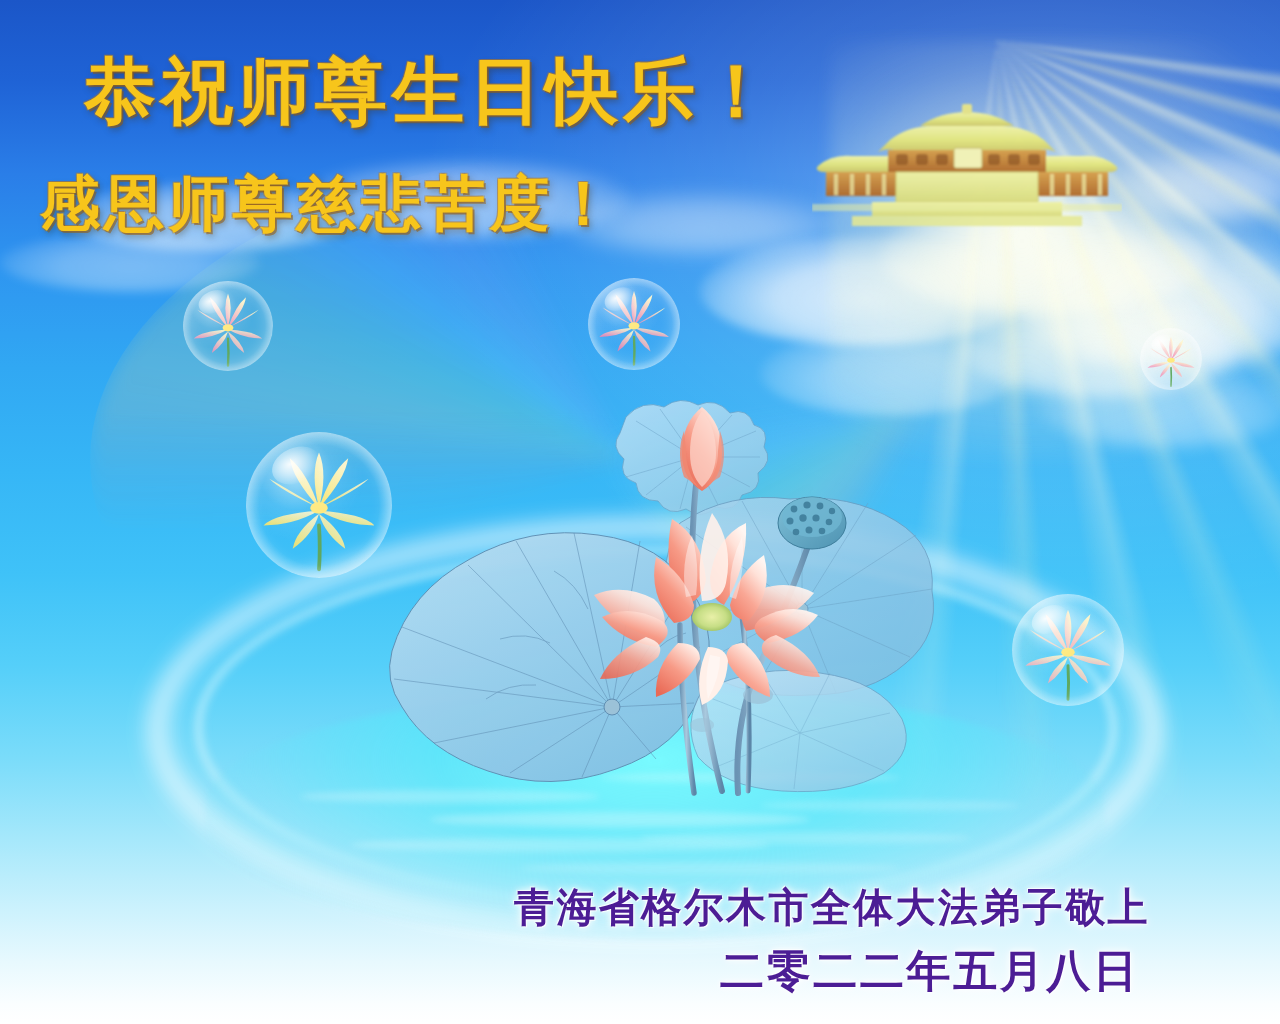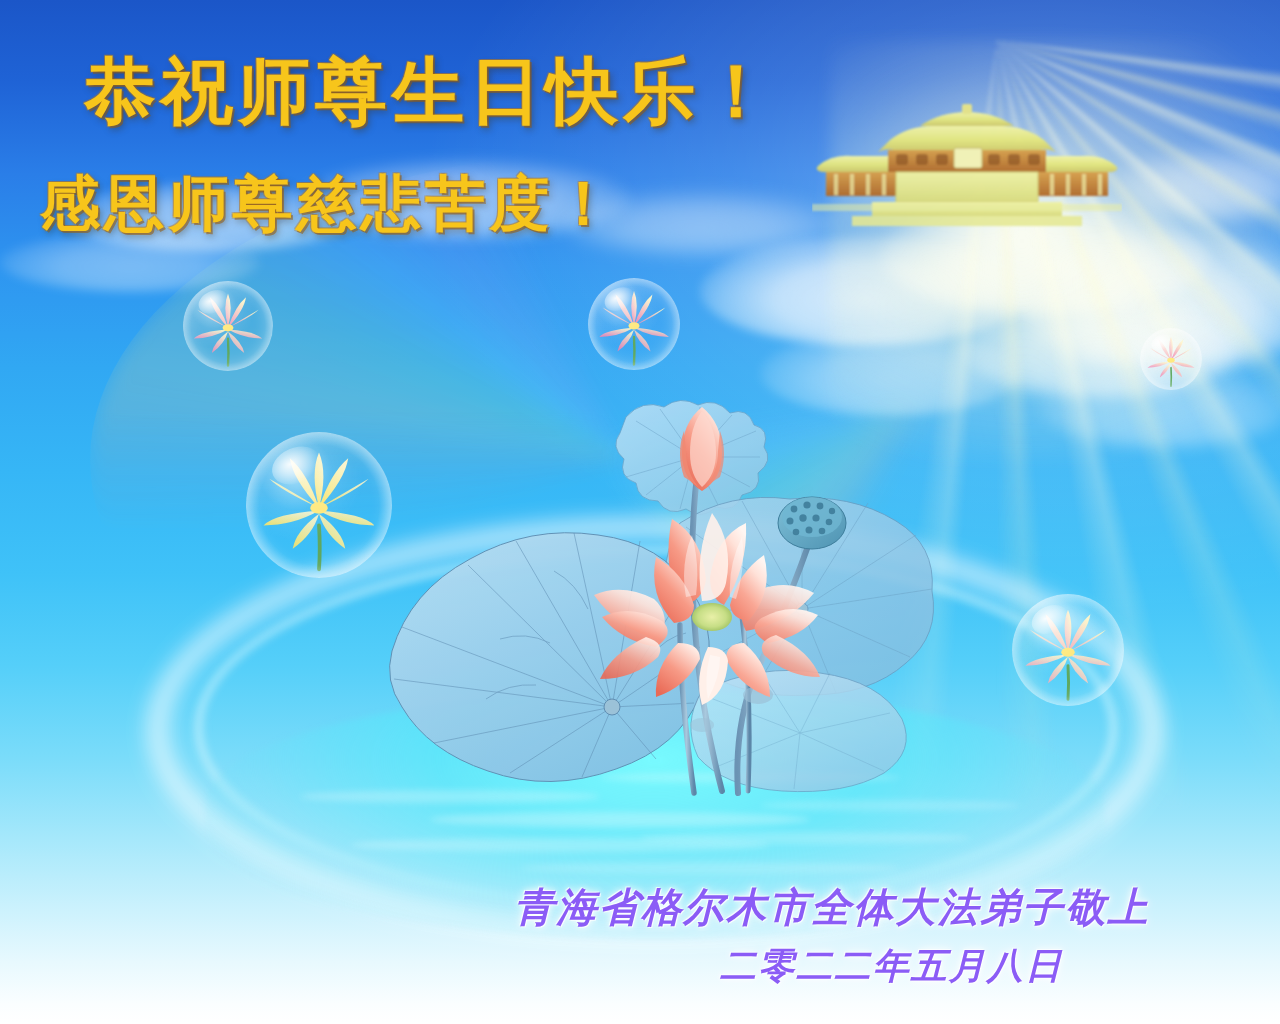--- a/index.html
+++ b/index.html
@@ -204,34 +204,33 @@
       1px -1px 0 rgba(190,120,20,0.35),
       -1px 1px 0 rgba(190,120,20,0.35),
       3px 4px 7px rgba(60,40,0,0.35);
     font-family: "DejaVu Sans", "Liberation Sans", sans-serif;
   }
   #title-line-1 { position: absolute; left: 40px; top: 44px; font-size: 72px; margin-left: 44px; }
   #title-line-2 { position: absolute; left: 40px; top: 164px; font-size: 60px; }
 
   .sign-line {
     position: absolute;
-    color: #8b5cf6;
+    color: #4c1d95;
     font-weight: 700;
     white-space: nowrap;
     letter-spacing: 0.06em;
     font-family: "DejaVu Sans", "Liberation Sans", sans-serif;
     text-shadow:
       0 0 6px rgba(255,255,255,0.95),
       0 0 12px rgba(255,255,255,0.85),
       1px 1px 0 rgba(255,255,255,0.8),
       -1px -1px 0 rgba(255,255,255,0.7);
-    font-style: italic;
   }
   #sign-org  { left: 514px; top: 880px; font-size: 40px; }
-  #sign-date { left: 720px; top: 942px; font-size: 36px; }
+  #sign-date { left: 720px; top: 942px; font-size: 44px; }
 </style>
 </head>
 <body>
 
 <div id="card">
 
   <div class="sky"></div>
   <div class="sky-right-glow"></div>
 
   <div class="rainbow"></div>

